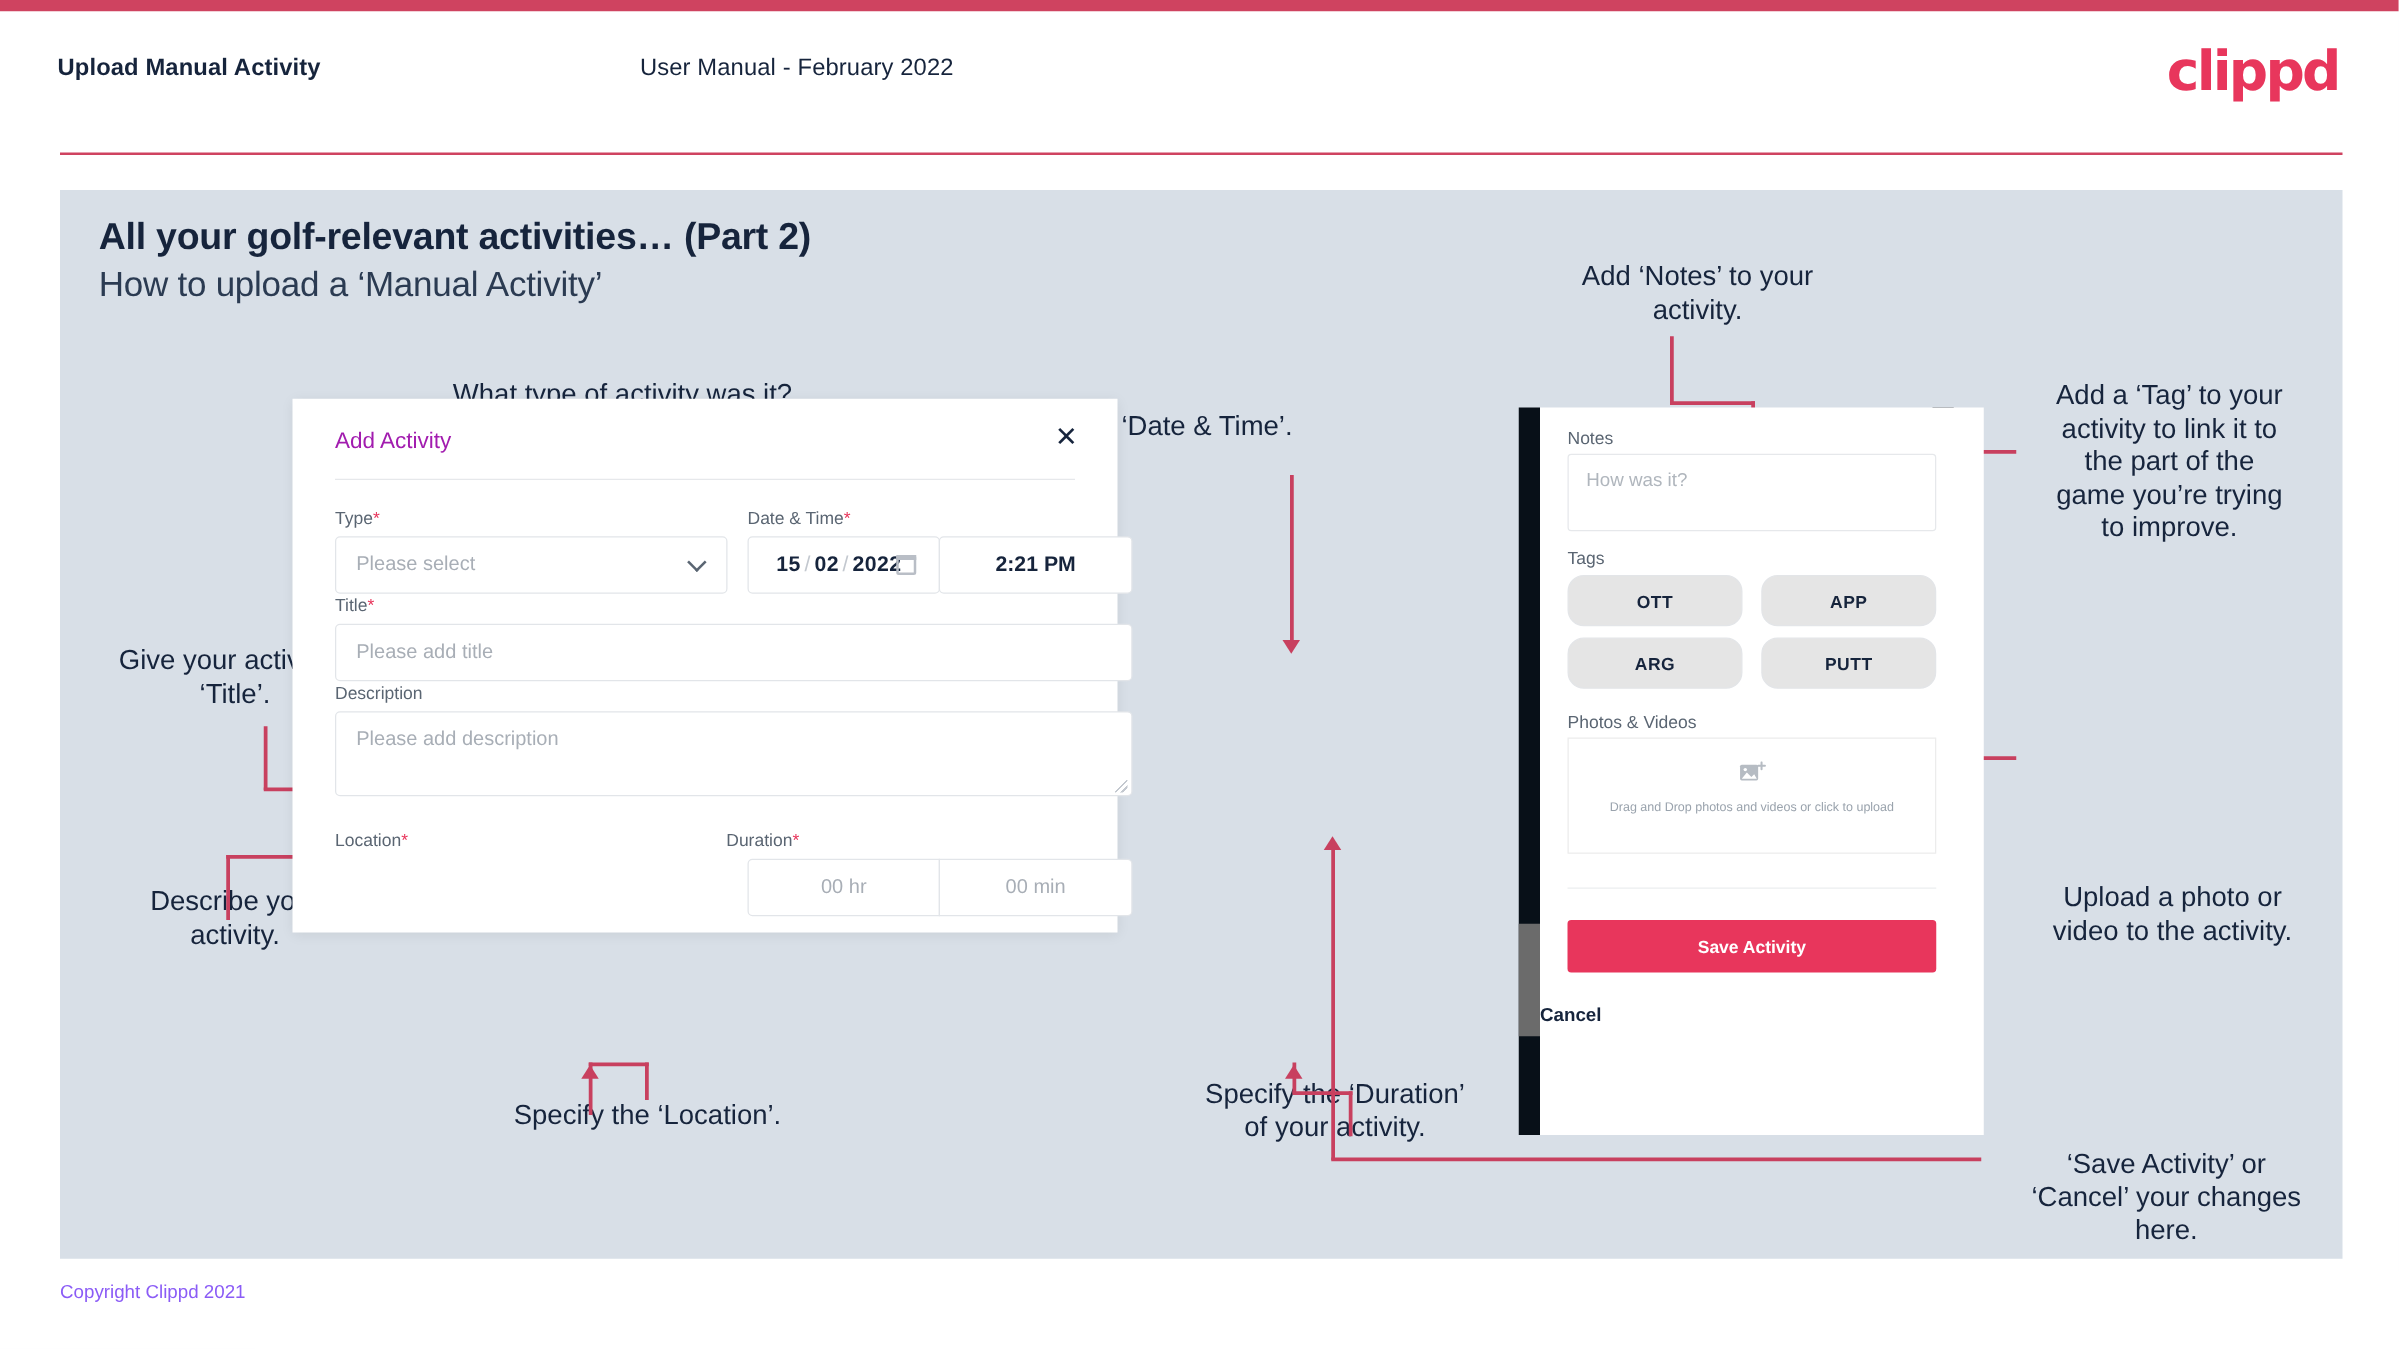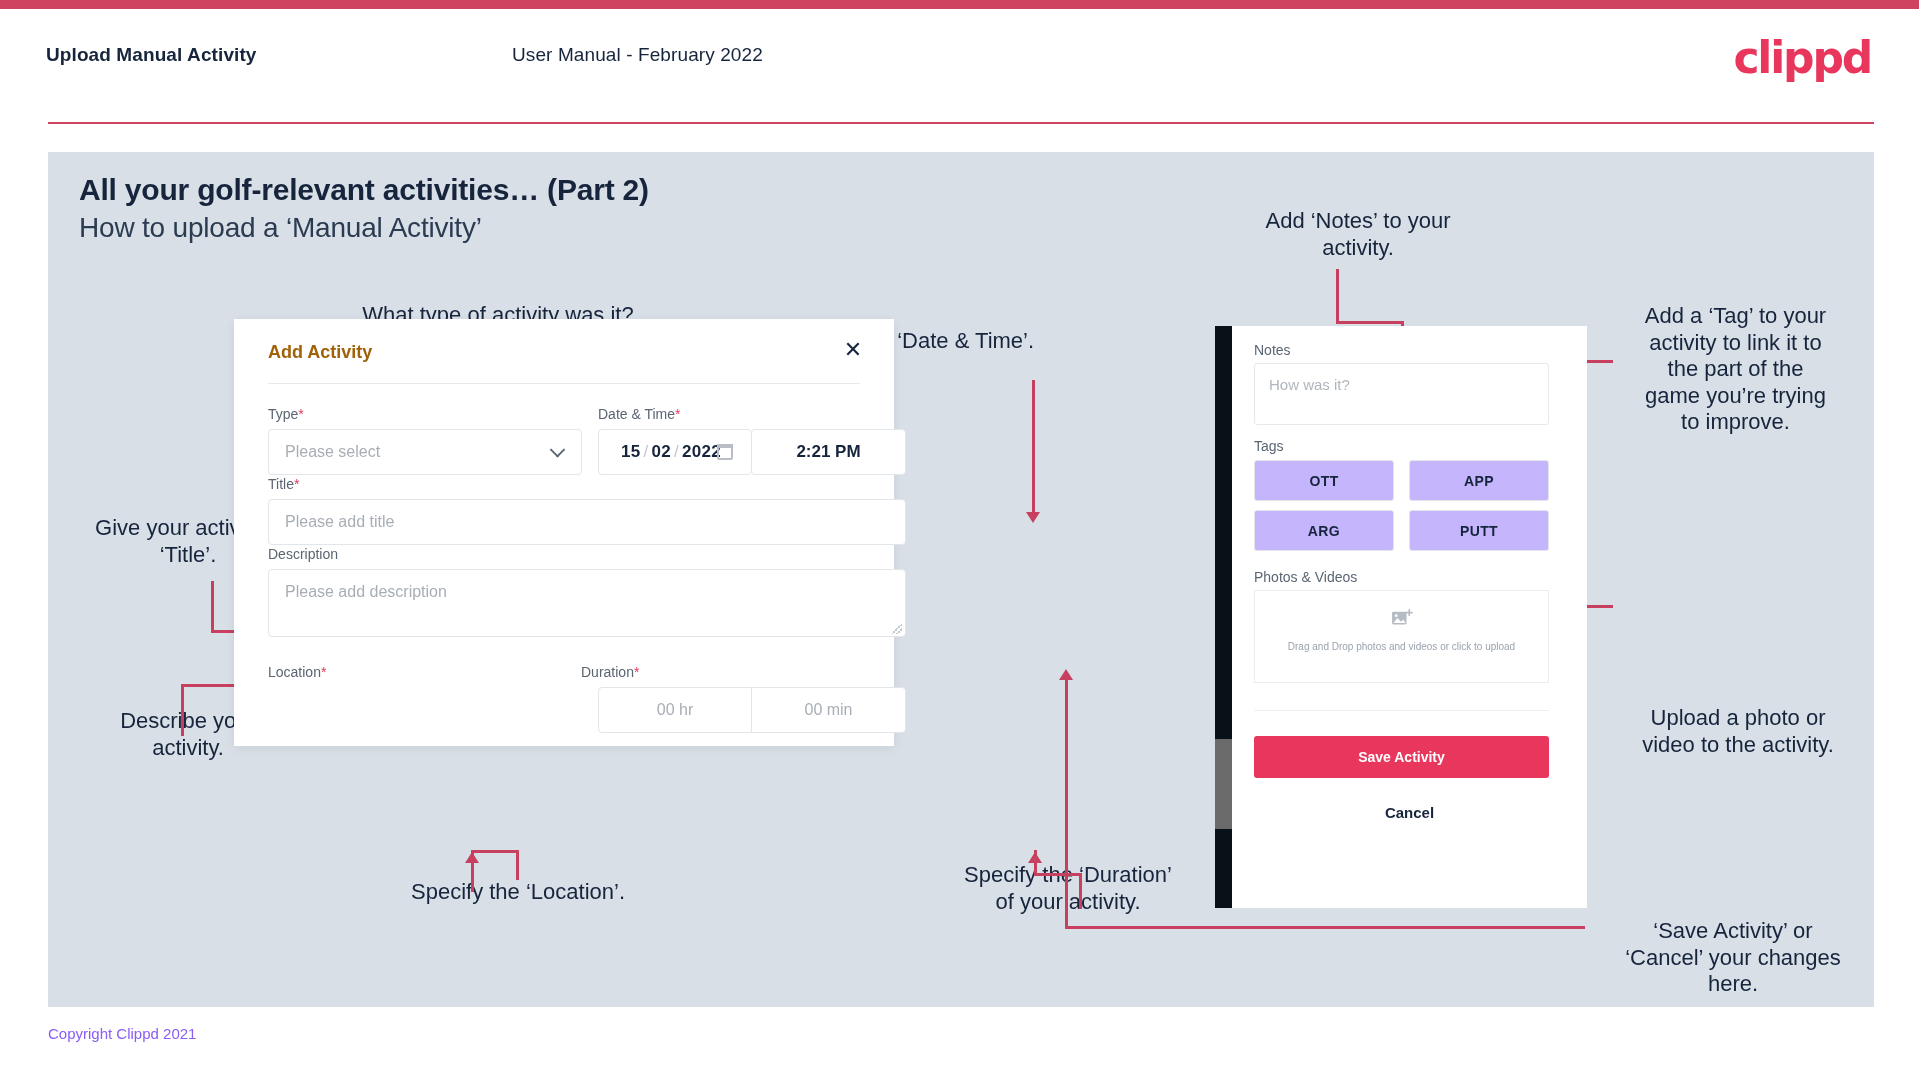--- a/index.html
+++ b/index.html
@@ -77,21 +77,21 @@
 
   
   .dialog {
     position: absolute; left: 286px; top: 382px;
     width: 808px; height: 523px;
     background: #ffffff;
     box-shadow: 0 2px 10px rgba(0,0,0,.07);
   }
   .dlg-title {
     position: absolute; left: 34px; top: 23px;
-    font-size: 18px; font-weight: 700; color: #a16207;
+    font-size: 18px; font-weight: 400; color: #a21caf;
   }
   .dlg-close {
     position: absolute; right: 26px; top: 16px;
     width: 30px; height: 30px; line-height: 30px; text-align: center;
     font-size: 22px; color: #16243c; cursor: pointer; font-weight: 500;
   }
   .dlg-rule {
     position: absolute; left: 34px; top: 64px; width: 740px; height: 1px;
     background: #e6e8eb;
   }
@@ -169,22 +169,22 @@
     background: #ffffff;
   }
   .ph-label {
     position: absolute; font-size: 14px; color: #5a6572;
   }
   .ph-input {
     position: absolute; border: 1px solid #e6e8eb; border-radius: 3px; background: #fff;
   }
   .ph-input-ph { position: absolute; left: 14px; top: 12px; font-size: 15px; color: #b0b6bd; }
   .tag-btn {
-    position: absolute; border: 1px solid #e3e5e8; background: #c4b5fd;
-    border-radius: 3px; height: 41px;
+    position: absolute; border: 1px solid #e3e5e8; background: #e5e5e5;
+    border-radius: 13px; height: 41px;
   }
   .tag-btn span {
     position: absolute; left: 0; right: 0; top: 50%; transform: translateY(-50%);
     text-align: center; font-size: 14px; font-weight: 700; color: #16243c; letter-spacing: .4px;
   }
   .dropzone {
     position: absolute; border: 1px solid #ececec; background: #fff;
   }
   .dz-ico {
     position: absolute; left: 50%; top: 18px; transform: translateX(-50%);
@@ -196,21 +196,21 @@
   }
   .ph-rule { position: absolute; height: 1px; background: #eceef0; }
   .save-btn {
     position: absolute; background: #e8365c; border-radius: 3px; height: 42px;
   }
   .save-btn span {
     position: absolute; left:0; right:0; top: 50%; transform: translateY(-50%);
     text-align: center; font-size: 14px; font-weight: 700; color: #fff;
   }
   .cancel-btn {
-    position: absolute; left: 0; right: 0; text-align: center;
+    position: absolute; left: 0; right: 0; text-align: left;
     font-size: 15px; font-weight: 700; color: #16243c; cursor: pointer;
   }
 </style>
 </head>
 <body>
 
 <div id="root">
 
   <div class="top-bar"></div>
 

